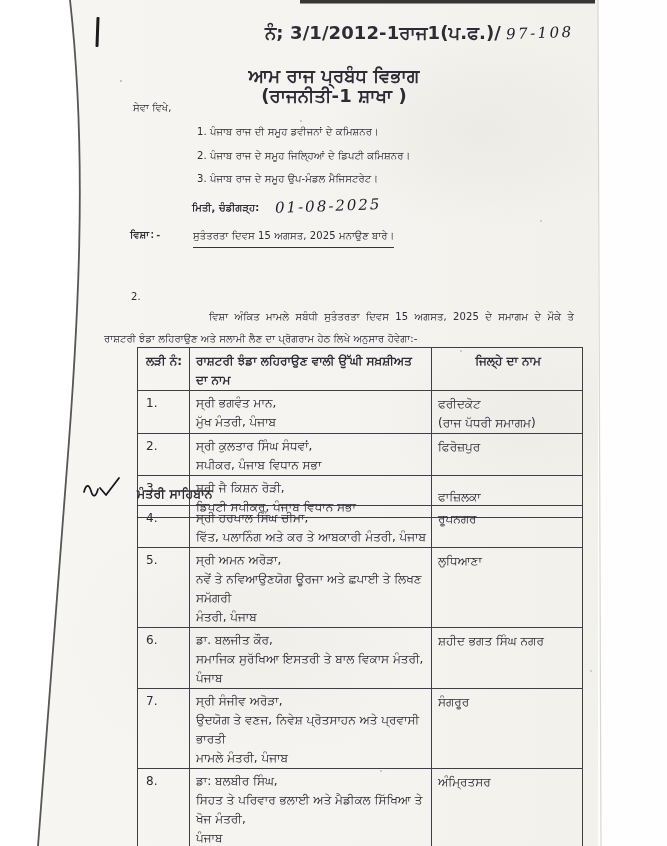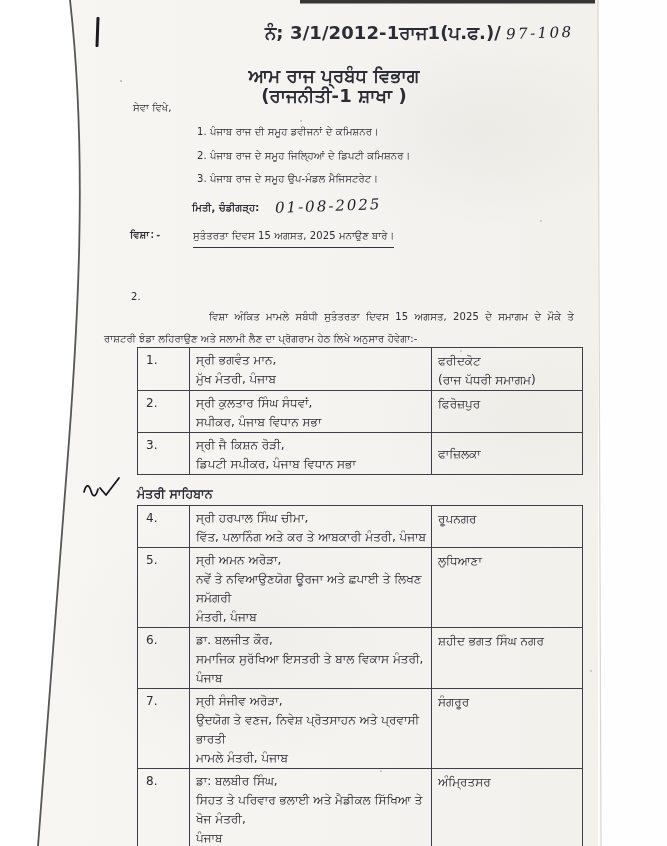--- a/index.html
+++ b/index.html
@@ -78,20 +78,25 @@
 
   <div class="abs ptxt" style="left:131px;top:290px;">2.</div>
   <div class="abs" style="left:104px;top:290px;width:492px;margin-top:16px;">
     <div class="ptxt" style="margin-left:105px;word-spacing:3px;line-height:22px;">ਵਿਸ਼ਾ ਅੰਕਿਤ ਮਾਮਲੇ ਸਬੰਧੀ ਸੁਤੰਤਰਤਾ ਦਿਵਸ 15 ਅਗਸਤ, 2025 ਦੇ ਸਮਾਗਮ ਦੇ ਮੌਕੇ ਤੇ</div>
     <div class="ptxt" style="line-height:22px;">ਰਾਸ਼ਟਰੀ ਝੰਡਾ ਲਹਿਰਾਉਣ ਅਤੇ ਸਲਾਮੀ ਲੈਣ ਦਾ ਪ੍ਰੋਗਰਾਮ ਹੇਠ ਲਿਖੇ ਅਨੁਸਾਰ ਹੋਵੇਗਾ:-</div>
   </div>
 
   <div class="abs" style="left:137px;top:347px;">
     <table>
       <tbody>
+          <tr style="height:24px;">
+        <th class="c1">ਲੜੀ ਨੰ:</th>
+        <th class="c2">ਰਾਸ਼ਟਰੀ ਝੰਡਾ ਲਹਿਰਾਉਣ ਵਾਲੀ ਉੱਘੀ ਸਖ਼ਸ਼ੀਅਤ ਦਾ ਨਾਮ</th>
+        <th class="c3">ਜਿਲ੍ਹੇ ਦਾ ਨਾਮ</th>
+      </tr>
       <tr style="height:37px;">
         <td class="c1">1.</td>
         <td class="c2">
           <div>ਸ੍ਰੀ ਭਗਵੰਤ ਮਾਨ,</div>
           <div>ਮੁੱਖ ਮੰਤਰੀ, ਪੰਜਾਬ</div>
           <div></div>
         </td>
         <td class="c3">
           <div>ਫਰੀਦਕੋਟ</div>
           <div>(ਰਾਜ ਪੱਧਰੀ ਸਮਾਗਮ)</div>

